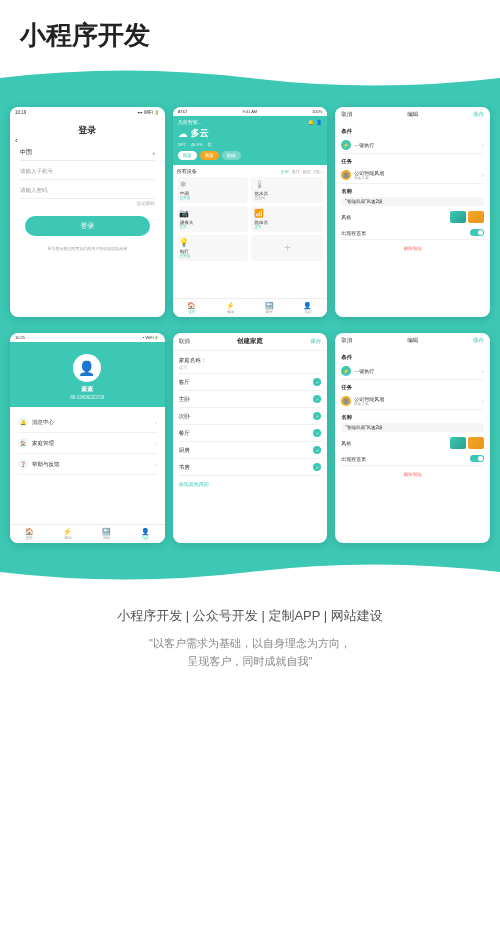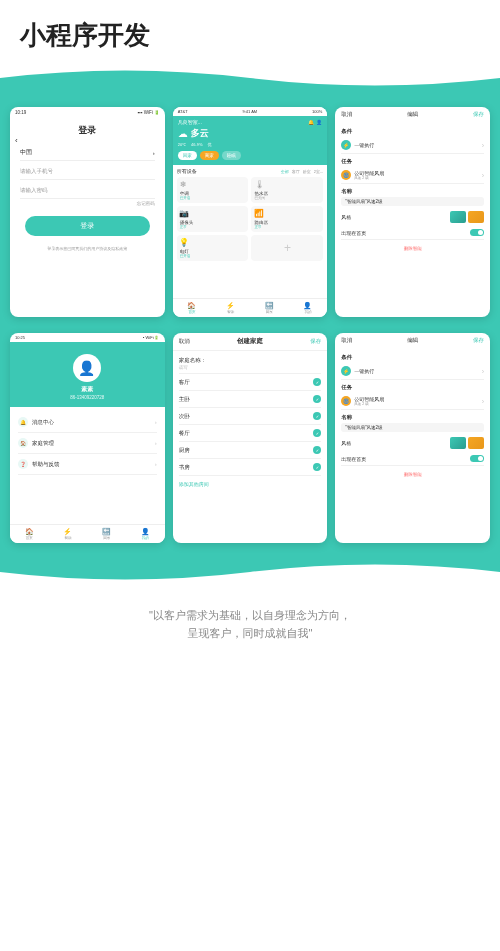--- a/index.html
+++ b/index.html
@@ -788,17 +788,18 @@
     </div>
 
   </div>
 </div>
 
 <svg class="wave-svg-bottom" viewBox="0 0 500 30" xmlns="http://www.w3.org/2000/svg">
   <path d="M0,15 Q125,30 250,15 Q375,0 500,15 L500,0 L0,0 Z" fill="#3cc8b4"></path>
 </svg>
 
 <div class="bottom-section">
+  <div class="company-services">小程序开发 | 公众号开发 | 定制APP | 网站建设</div>
   <div class="company-slogan">
     <span>"以客户需求为基础，以自身理念为方向，</span><br>
     <span>呈现客户，同时成就自我"</span>
   </div>
 </div>
 
 </body></html>

